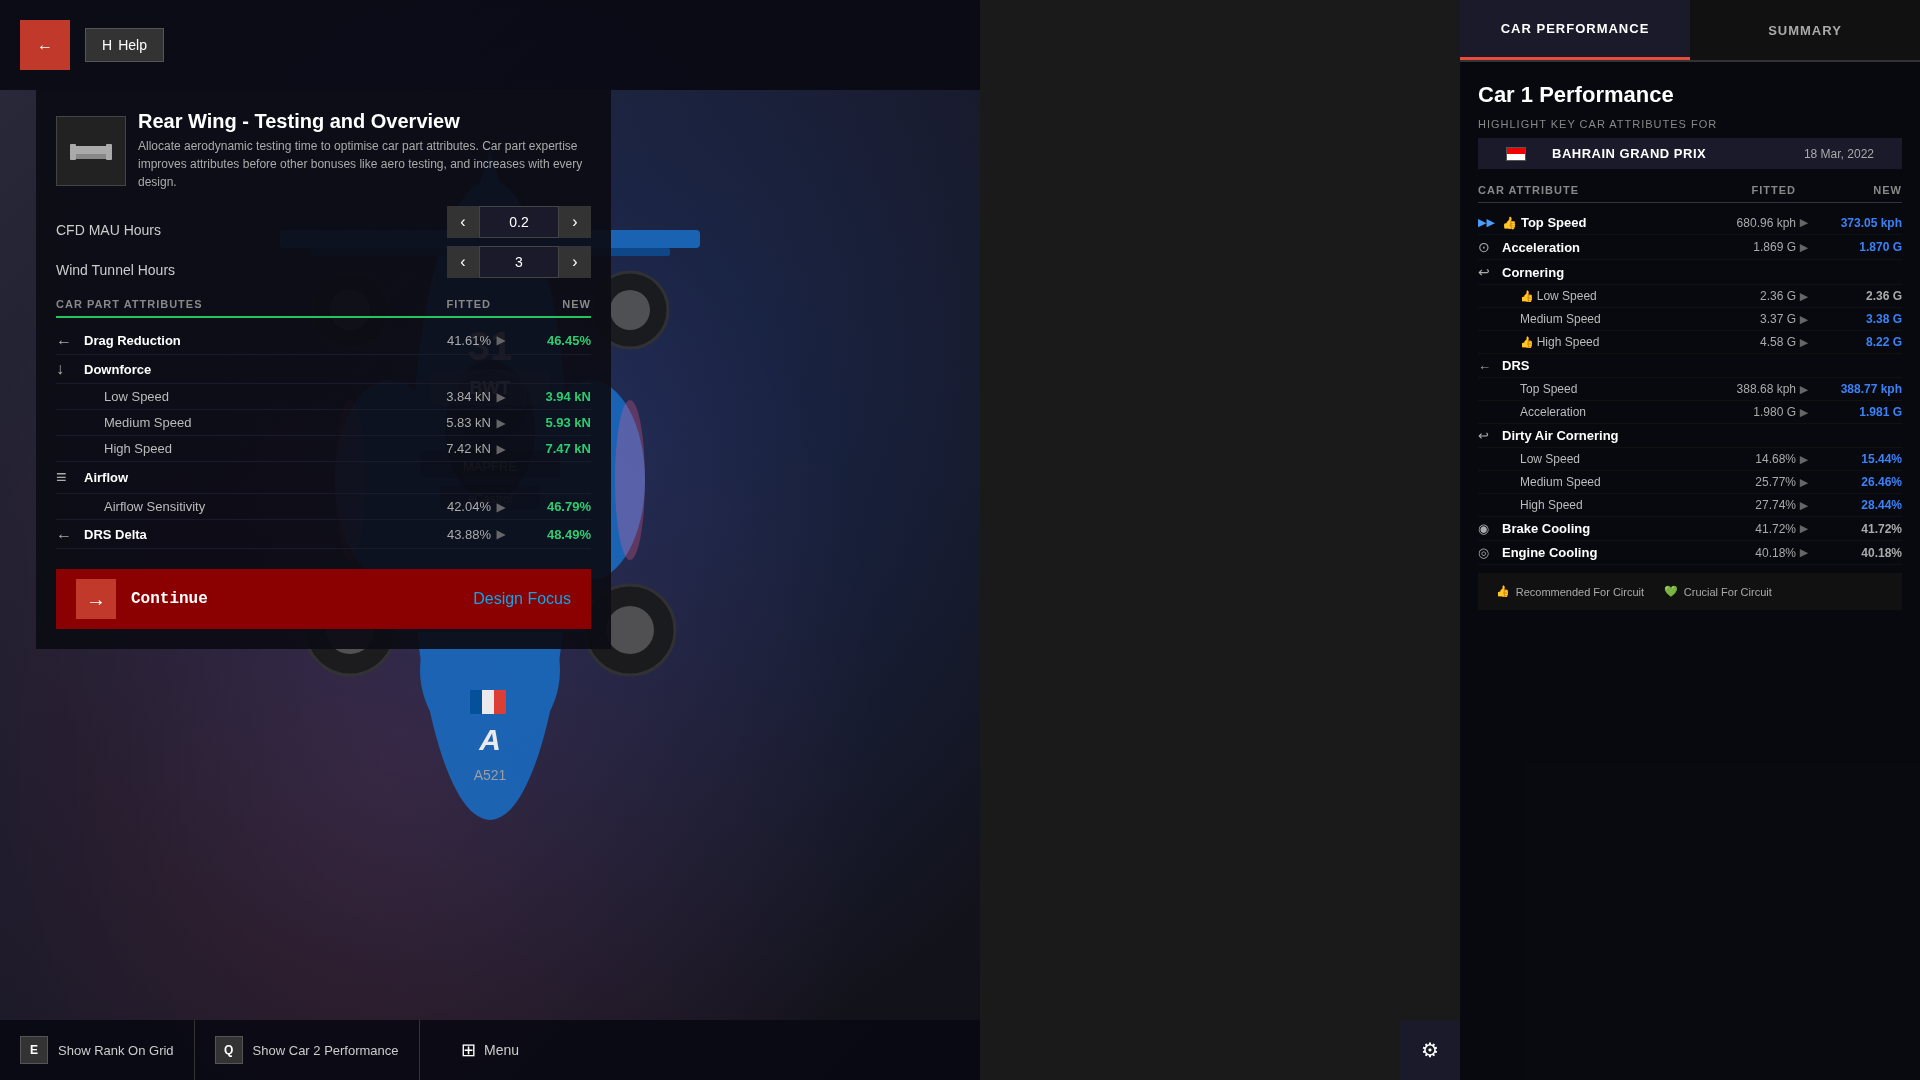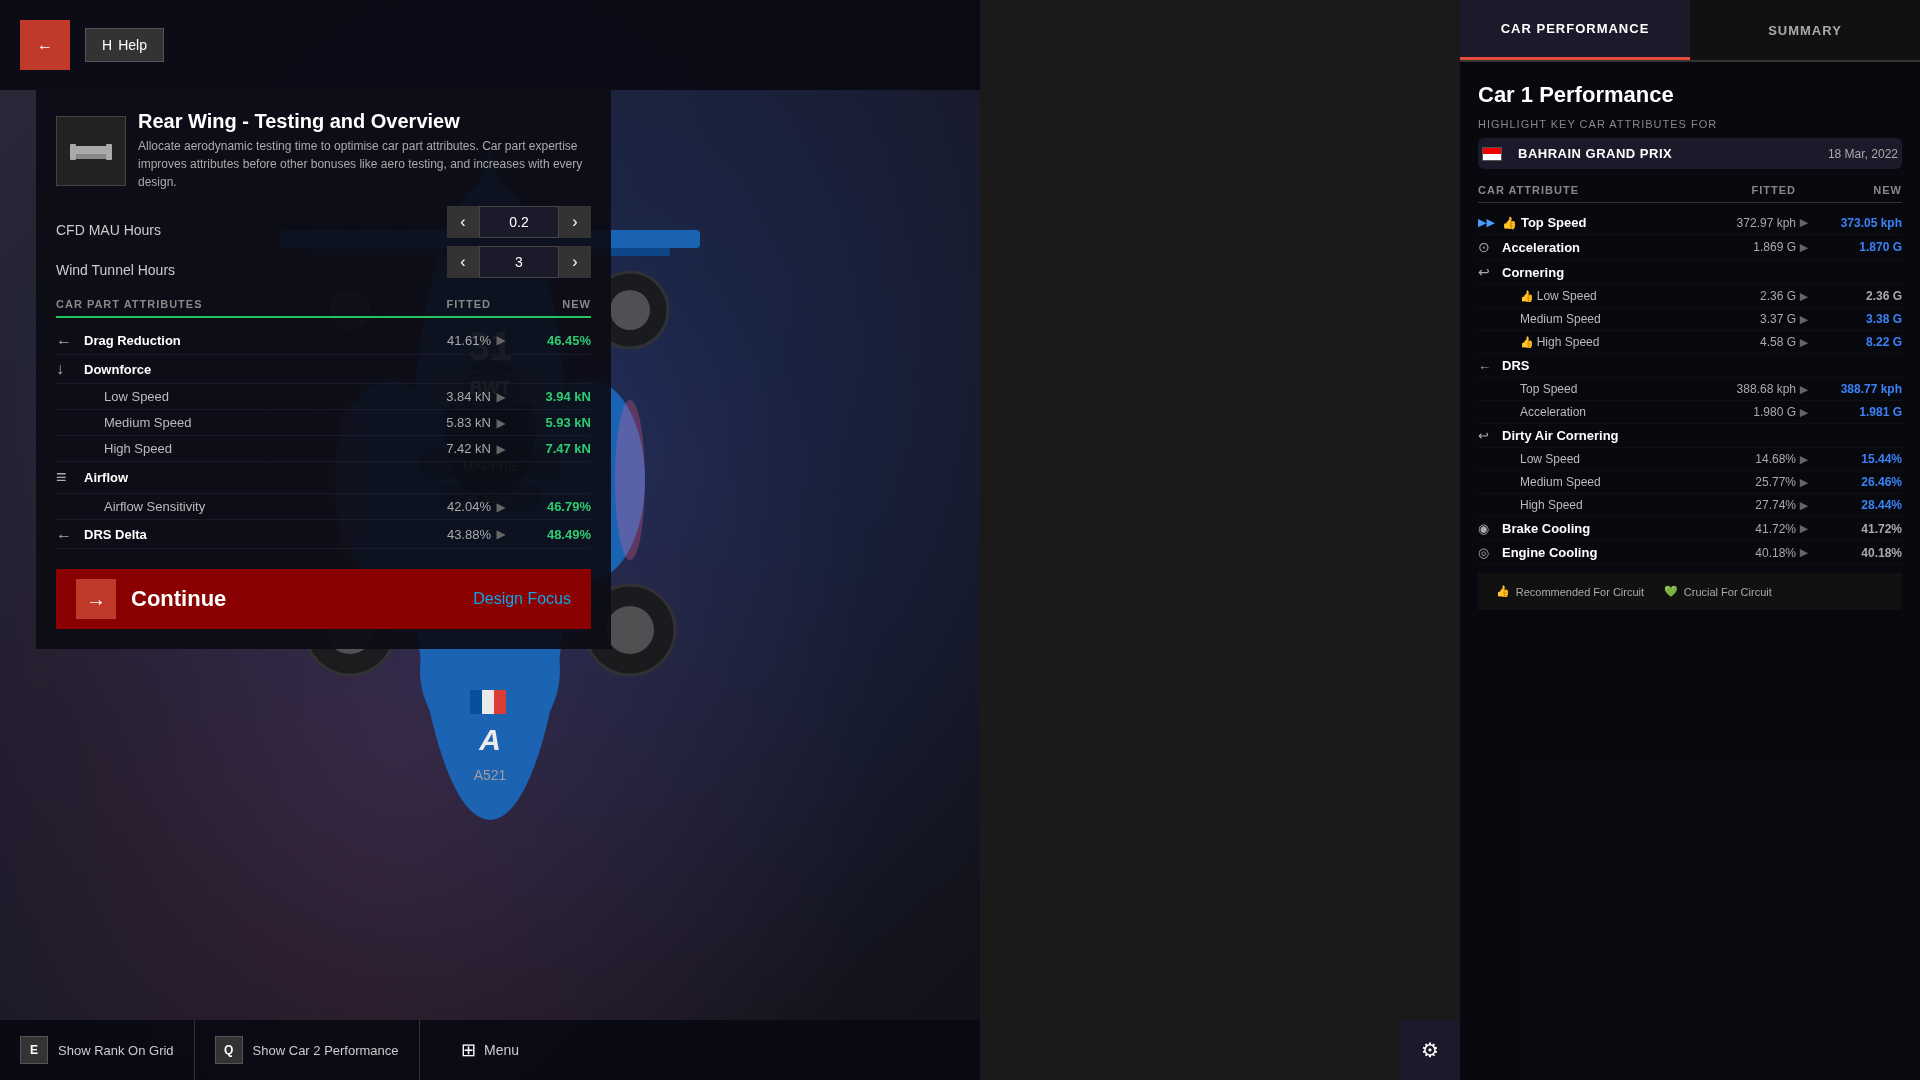--- a/index.html
+++ b/index.html
@@ -269,23 +269,24 @@
 
     .continue-arrow {
       width: 40px; height: 40px;
       background: #c0392b;
       display: flex; align-items: center; justify-content: center;
       font-size: 20px;
       color: #fff;
     }
 
     .continue-label {
-      font-size: 22px;
-      font-weight: bold;
-      color: #fff;
+      font-size: 16px;
+      font-weight: bold;
+      color: #fff;
+      font-family: Liberation Mono, monospace;
     }
 
     .design-focus-label {
       margin-left: auto;
       font-size: 16px;
       color: #0ea5e9;
     }
 
     
     .right-panel {
@@ -338,24 +339,23 @@
       font-size: 11px;
       color: #888;
       letter-spacing: 1px;
       margin-bottom: 8px;
     }
 
     .circuit-row {
       display: flex;
       align-items: center;
       background: #1a1a2a;
-      padding: 8px 4px;
+      padding: 8px 28px;
       margin-bottom: 15px;
-      gap: 16px;
-      border-radius: 6px;
+      gap: 26px;
     }
 
     .circuit-flag {
       width: 20px; height: 14px;
       background: linear-gradient(to bottom, #ee0000 50%, #fff 50%);
       border: 1px solid #555;
       flex-shrink: 0;
     }
 
     .circuit-name {
@@ -736,21 +736,21 @@
       <span class="ph-fitted">FITTED</span>
       <span style="width:16px;"></span>
       <span class="ph-new">NEW</span>
     </div>
 
     <div class="perf-row">
       <span class="perf-icon" style="font-size:11px;color:#4a9eff;">▶▶</span>
       <span class="perf-name parent">
         <span style="color:#2ecc71;font-size:12px;margin-right:4px;">👍</span>Top Speed
       </span>
-      <span class="perf-fitted">372.97 kph</span>
+      <span class="perf-fitted">680.96 kph</span>
       <span class="perf-arrow">▶</span>
       <span class="perf-new green">373.05 kph</span>
     </div>
 
     <div class="perf-row">
       <span class="perf-icon" style="font-size:14px;">⊙</span>
       <span class="perf-name parent">Acceleration</span>
       <span class="perf-fitted">1.869 G</span>
       <span class="perf-arrow">▶</span>
       <span class="perf-new green">1.870 G</span>

